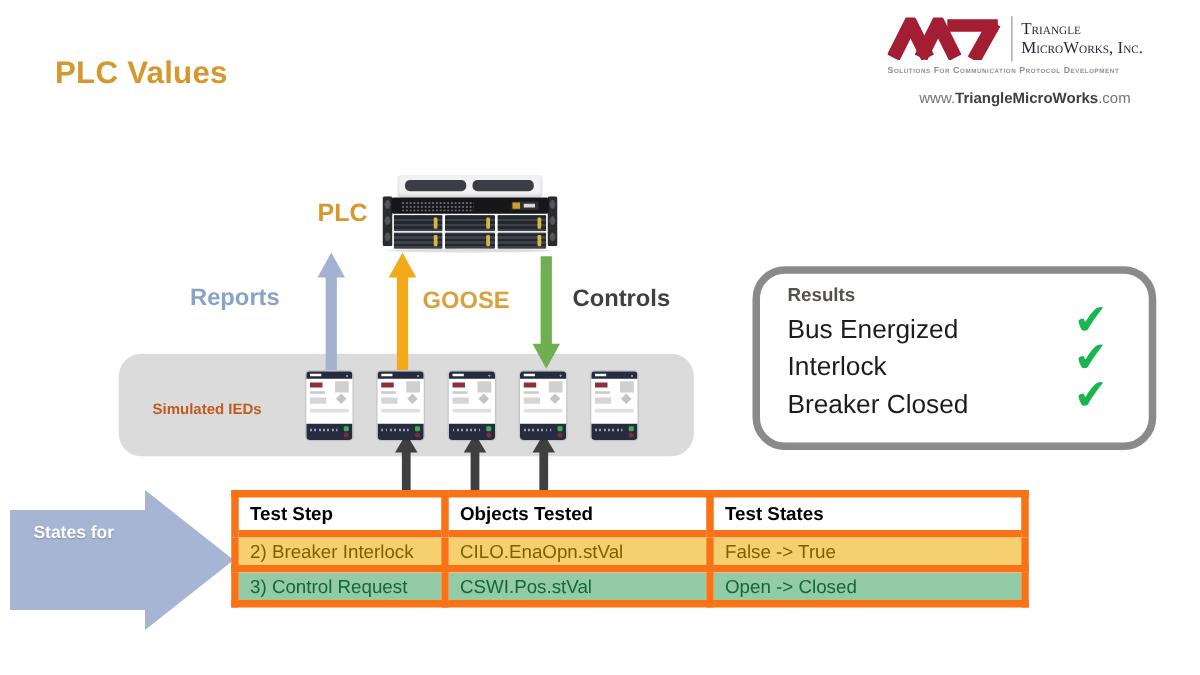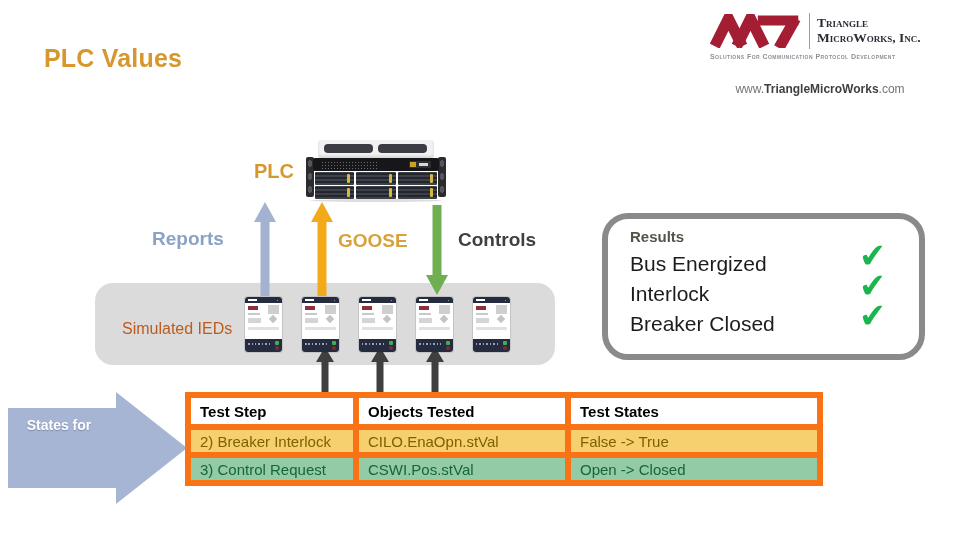--- a/index.html
+++ b/index.html
@@ -7,25 +7,25 @@
     position:relative; width:960px; height:540px; background:#ffffff;
     font-family:"Liberation Sans", sans-serif; overflow:hidden; margin:0 auto;
   }
   
   .title{position:absolute; left:44px; top:44px; font-size:25px; font-weight:bold; color:#D6982E; letter-spacing:0.2px;}
   
   .logo-wrap{position:absolute; left:710px; top:13px; width:220px;}
   .logo-row{display:flex; align-items:center; gap:7px;}
   .logo-mark{flex:0 0 auto;}
   .logo-div{width:1px; height:36px; background:#9a9aa2;}
-  .logo-name{font-family:"Liberation Serif", serif; font-variant:small-caps; font-weight:bold;
+  .logo-name{font-family:"Liberation Serif", serif; font-variant:small-caps; font-weight:normal;
     font-size:13.5px; line-height:1.08; color:#2A2A34; white-space:nowrap;}
   .logo-tag{margin-top:4px; font-size:7px; font-variant:small-caps; font-weight:bold;
     letter-spacing:0.45px; color:#8E8E96; white-space:nowrap;}
-  .logo-url{margin-top:22px; text-align:center; font-size:12px; color:#757575; white-space:nowrap;}
+  .logo-url{margin-top:11px; text-align:center; font-size:12px; color:#757575; white-space:nowrap;}
   .logo-url .b{font-weight:bold; color:#3F3F3F;}
   
   .plc-label{position:absolute; left:254px; top:160px; font-size:20px; font-weight:bold; color:#D6982E;}
   .plc-dev{position:absolute; left:306px; top:138px; width:140px; height:62px;}
   .plc-ear{position:absolute; width:8px; height:40px; top:19px; background:#2b2b2e; border-radius:2px;
     background-image:radial-gradient(#55555c 35%, transparent 40%); background-size:8px 13px;}
   .plc-ear.l{left:0;} .plc-ear.r{right:0;}
   .plc-topunit{position:absolute; left:12px; top:2px; width:116px; height:18px; background:#f2f2f2;
     border-radius:3px; box-shadow:inset 0 -2px 3px rgba(0,0,0,0.12);}
   .plc-slot{position:absolute; top:4px; width:49px; height:9px; background:#3c3c44; border-radius:4px;}
@@ -61,21 +61,21 @@
   .arr-goose .head{border-bottom-color:#F3AA1A;} .arr-goose .shaft{background:#F3AA1A;}
   .arr-controls{left:426px; top:205px; width:22px; height:90px;}
   .arr-controls .head{border-top-color:#6FAF52;} .arr-controls .shaft{background:#6FAF52;}
   
   .arr-black{width:18px; height:45px; z-index:1;}
   .arr-black .head{border-left:9px solid transparent; border-right:9px solid transparent; border-bottom:15px solid #3F3F3F;}
   .arr-black .shaft{top:14px; width:7px; background:#3F3F3F;}
   .arr-b1{left:316px; top:347px;} .arr-b2{left:371px; top:347px;} .arr-b3{left:426px; top:347px;}
   
   .ied-box{position:absolute; left:95px; top:283px; width:460px; height:82px; background:#DBDBDB; border-radius:18px; z-index:1;}
-  .ied-label{position:absolute; left:122px; top:320px; font-size:16px; font-weight:normal; color:#BD5A1E; z-index:4; white-space:nowrap;}
+  .ied-label{position:absolute; left:122px; top:320px; font-size:12px; font-weight:bold; color:#BD5A1E; z-index:4; white-space:nowrap;}
   .ied-row{position:absolute; left:245px; top:297px; display:flex; gap:20px; z-index:3;}
   .ied-card{width:37px; height:55px; background:#ffffff; border-radius:3px; overflow:hidden;
     box-shadow:0 0 0 1px rgba(0,0,0,0.10); position:relative;}
   .ied-head{height:6px; background:#252C40;
     background-image:linear-gradient(#ffffff,#ffffff), radial-gradient(#8d93a5 40%, transparent 45%);
     background-size:9px 2px, 3px 3px; background-position:3px 2px, 31px 1.5px; background-repeat:no-repeat;}
   .ied-main{height:22px; position:relative;}
   .ied-col{position:absolute; left:3px; top:2px; width:15px; height:19px;
     background-image:linear-gradient(#8E2F3C,#8E2F3C), linear-gradient(#c9c9c9,#c9c9c9), linear-gradient(#d5d5d5,#d5d5d5);
     background-size:10px 4px, 12px 2px, 13px 5px; background-position:0 1px, 0 8px, 0 13px; background-repeat:no-repeat;}

